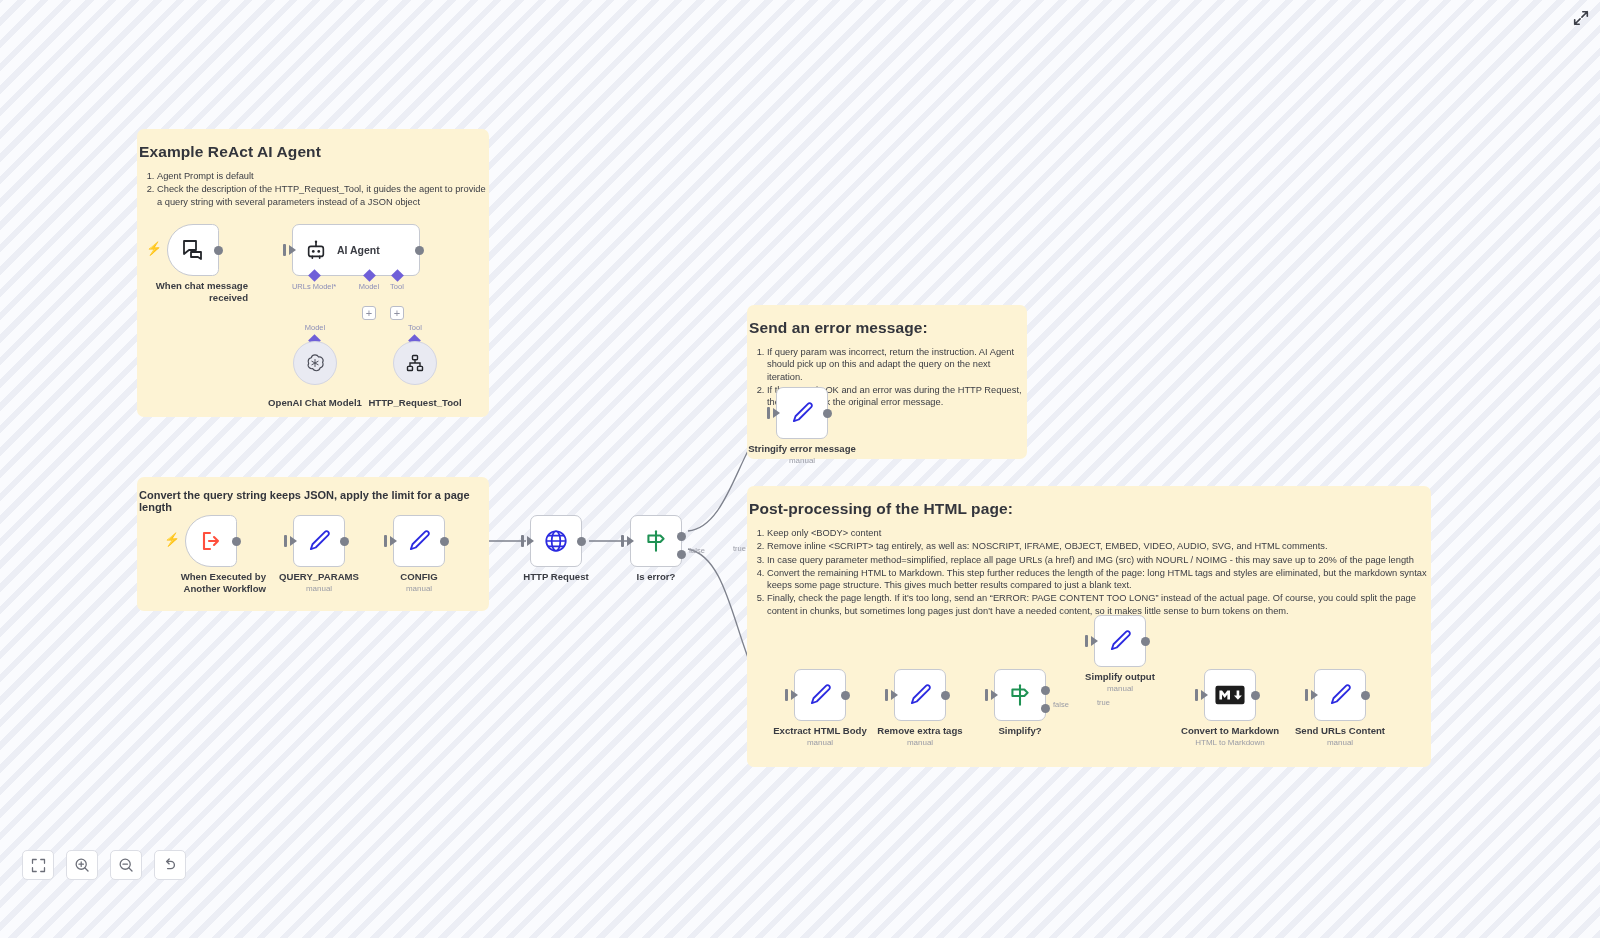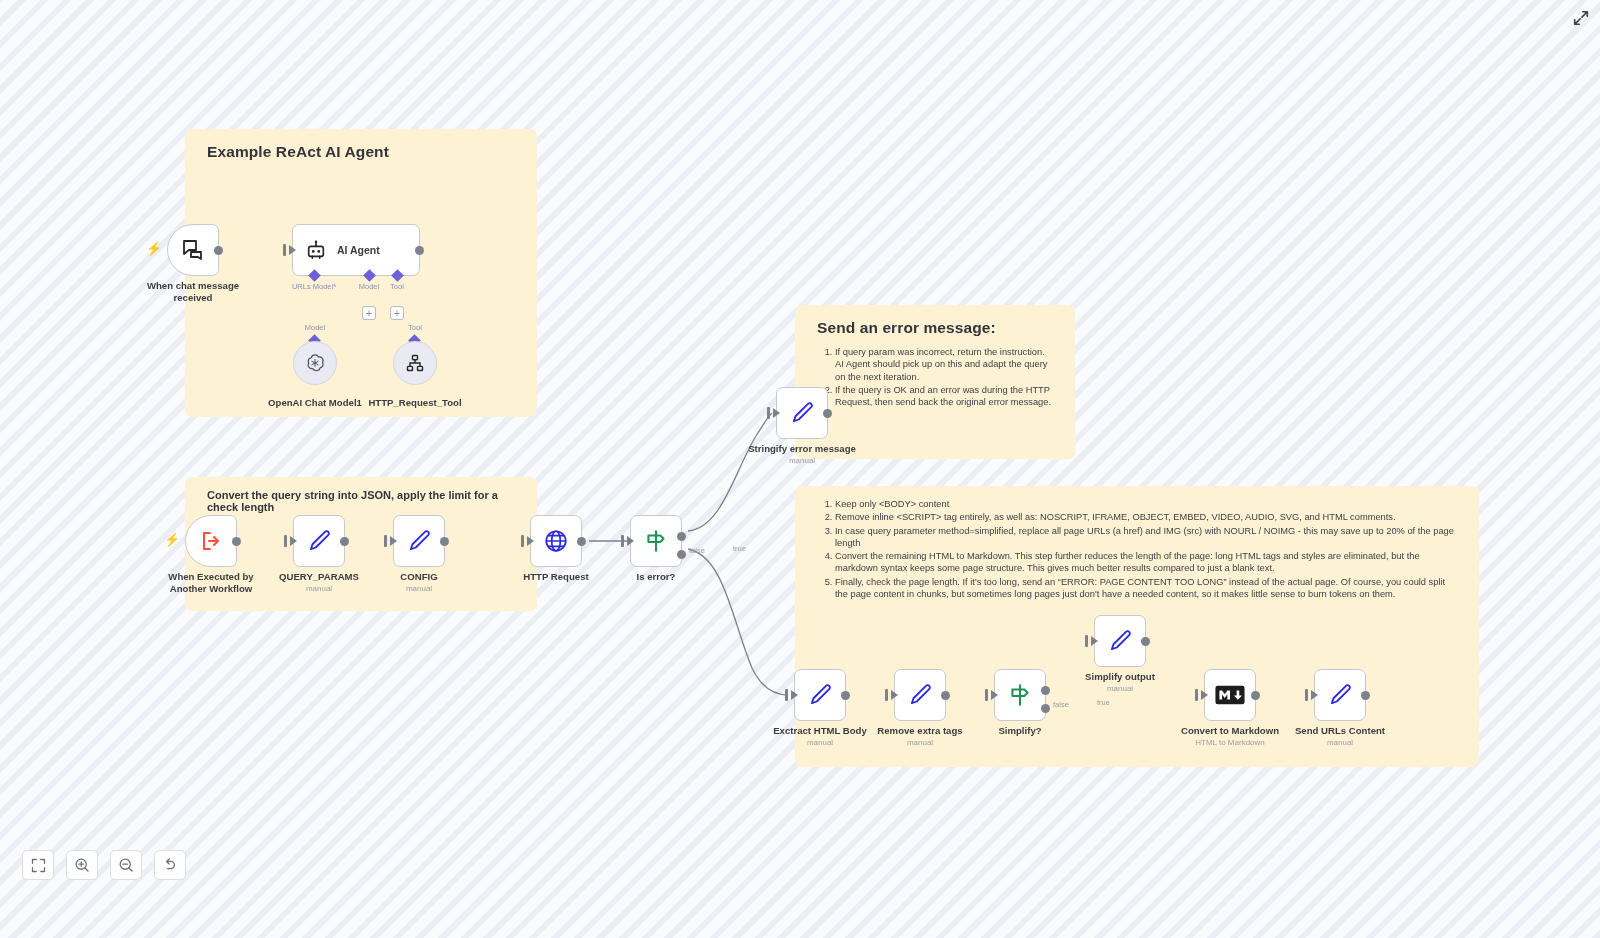--- a/index.html
+++ b/index.html
@@ -19,23 +19,22 @@
       #eceef5 0px, #eceef5 6px,
       #fafbfe 6px, #fafbfe 16px
     );
     overflow: hidden;
   }
   
   .sticky {
     position: absolute;
     background: #fdf3d4;
     border-radius: 7px;
-    padding: 12px 22px;
+    padding: 12px 2px;
     color: #32343a;
-    margin-left: 48px;
   }
   .sticky h2 {
     margin: 2px 0 9px 0;
     font-size: 15.5px;
     font-weight: bold;
     color: #33353c;
     letter-spacing: .1px;
   }
   .sticky h3 {
     margin: 0 0 8px 0;
@@ -77,21 +76,21 @@
     border: 1px solid #d3d5e2;
   }
   .node-label {
     position: absolute;
     top: 56px; left: 50%;
     transform: translateX(-50%);
     white-space: nowrap;
     font-size: 9.6px;
     font-weight: bold;
     color: #3a3c43;
-    text-align: center;
+    text-align: right;
     line-height: 1.22;
   }
   .node-label.two-line { white-space: normal; width: 110px; }
   .node-sub {
     position: absolute;
     top: 56px; left: 50%;
     transform: translateX(-50%);
     white-space: nowrap;
     font-size: 8px;
     color: #9a9ca6;
@@ -236,20 +235,24 @@
     <path class="w" d="M1262,695 L1308,695"></path>
 
     <path class="wd" d="M314,283 L314,352"></path>
     <path class="wl" d="M369,283 L369,306"></path>
     <path class="wl" d="M397,283 L397,306"></path>
     <path class="wd" d="M400,285 L414,352"></path>
   </svg>
 
   <div class="sticky" style="left:137px; top:129px; width:352px; height:288px;">
     <h2>Example ReAct AI Agent</h2>
+    <ol>
+      <li>Agent Prompt is default</li>
+      <li>Check the description of the HTTP_Request_Tool, it guides the agent to provide a query string with several parameters instead of a JSON object</li>
+    </ol>
   </div>
 
   <div class="node" style="left:167px; top:224px;">
     <div class="node-box trigger">
       <svg width="26" height="24" viewBox="0 0 24 24">
         <path d="M3 3h12v9H8l-5 4V3z" fill="none" stroke="#24262b" stroke-width="1.8" stroke-linejoin="round"></path>
         <path d="M10 14h10v7l-3-2h-7v-5z" fill="none" stroke="#24262b" stroke-width="1.8" stroke-linejoin="round"></path>
       </svg>
       <span class="dot out"></span>
     </div>
@@ -304,21 +307,21 @@
         <rect x="9" y="3" width="6" height="5" rx="1" fill="none" stroke="#24262b" stroke-width="1.7"></rect>
         <rect x="3" y="16" width="6" height="5" rx="1" fill="none" stroke="#24262b" stroke-width="1.7"></rect>
         <rect x="15" y="16" width="6" height="5" rx="1" fill="none" stroke="#24262b" stroke-width="1.7"></rect>
         <path d="M12 8v4M6 16v-4h12v4" fill="none" stroke="#24262b" stroke-width="1.7"></path>
       </svg>
     </div>
     <div class="node-label round-lbl">HTTP_Request_Tool</div>
   </div>
 
   <div class="sticky" style="left:137px; top:477px; width:352px; height:134px;">
-    <h3>Convert the query string into JSON, apply the limit for a check length</h3>
+    <h3>Convert the query string keeps JSON, apply the limit for a page length</h3>
   </div>
 
   <div class="node" style="left:185px; top:515px;">
     <div class="node-box trigger">
       <svg width="24" height="24" viewBox="0 0 24 24">
         <path d="M11 4H5v16h6" fill="none" stroke="#ff4f3d" stroke-width="2.1" stroke-linecap="round" stroke-linejoin="round"></path>
         <path d="M10 12h9M15 8l4 4-4 4" fill="none" stroke="#ff4f3d" stroke-width="2.1" stroke-linecap="round" stroke-linejoin="round"></path>
       </svg>
       <span class="dot out"></span>
     </div>
@@ -397,20 +400,21 @@
       </svg>
       <span class="dot in-bar"></span>
       <span class="dot in-arrow" style="left:-4px;"></span>
       <span class="dot out"></span>
     </div>
     <div class="node-label">Stringify error message</div>
     <div class="node-sub below1">manual</div>
   </div>
 
   <div class="sticky" style="left:747px; top:486px; width:684px; height:281px;">
+    <h2>Post-processing of the HTML page:</h2>
     <ol>
       <li>Keep only &lt;BODY&gt; content</li>
       <li>Remove inline &lt;SCRIPT&gt; tag entirely, as well as: NOSCRIPT, IFRAME, OBJECT, EMBED, VIDEO, AUDIO, SVG, and HTML comments.</li>
       <li>In case query parameter method=simplified, replace all page URLs (a href) and IMG (src) with NOURL / NOIMG - this may save up to 20% of the page length</li>
       <li>Convert the remaining HTML to Markdown. This step further reduces the length of the page: long HTML tags and styles are eliminated, but the markdown syntax keeps some page structure. This gives much better results compared to just a blank text.</li>
       <li>Finally, check the page length. If it's too long, send an “ERROR: PAGE CONTENT TOO LONG” instead of the actual page. Of course, you could split the page content in chunks, but sometimes long pages just don't have a needed content, so it makes little sense to burn tokens on them.</li>
     </ol>
   </div>
 
   <div class="node" style="left:794px; top:669px;">

